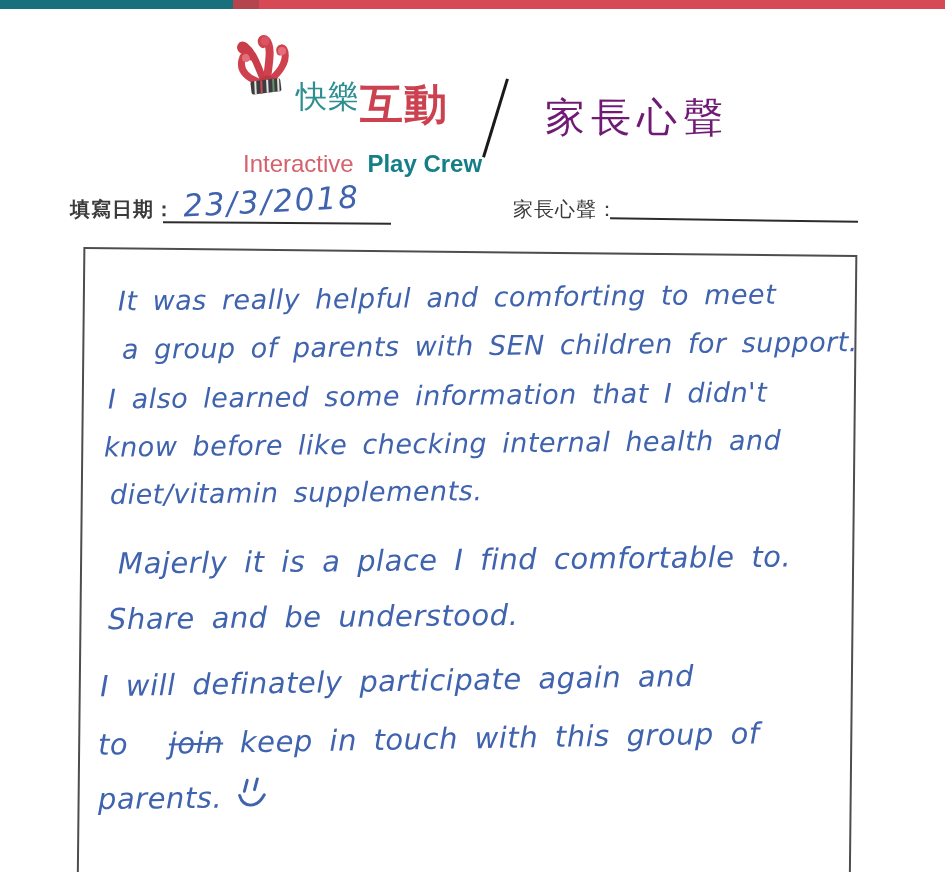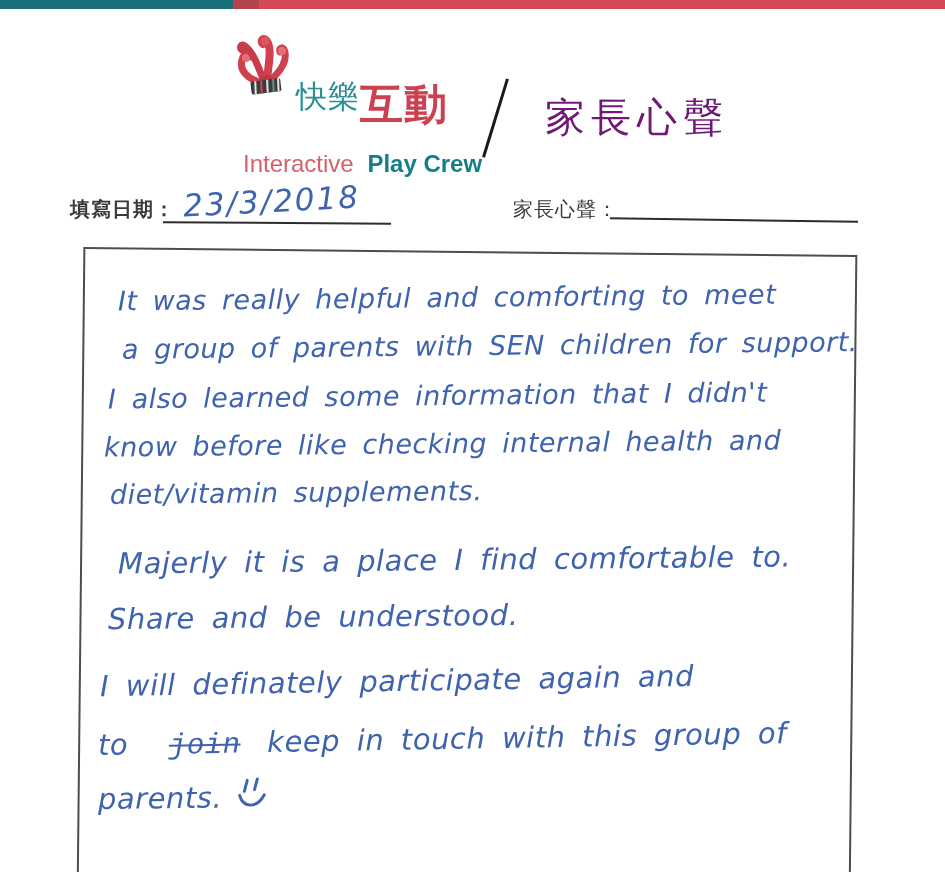--- a/index.html
+++ b/index.html
@@ -138,21 +138,21 @@
 <div class="hw l1">It was really helpful and comforting to meet</div>
 <div class="hw l2">a group of parents with SEN children for support.</div>
 <div class="hw l3">I also learned some information that I didn't</div>
 <div class="hw l4">know before like checking internal health and</div>
 <div class="hw l5">diet/vitamin supplements.</div>
 <div class="hw big l6">Majerly it is a place I find comfortable to.</div>
 <div class="hw big l7">Share and be understood.</div>
 <div class="hw big l8">I will definately participate again and</div>
 <div class="hw big l9">
   <span style="margin-right: 24px;">to</span>
-  <span class="struck" style="margin-right: 10px; font-family: Liberation Mono, monospace;">join</span>
+  <span class="struck" style="">join</span>
   <span>keep in touch with this group of</span>
 </div>
 <div class="hw big l10">
   <span>parents.</span><svg class="smiley" width="34" height="38" viewBox="0 0 30 34">
     <g fill="none" stroke="#3f63ae" stroke-width="2.6" stroke-linecap="round">
       <path d="M9,3 L7,13"></path>
       <path d="M18,1 L16,11"></path>
       <path d="M3,17 C7,28 19,28 25,15"></path>
     </g>
   </svg>

